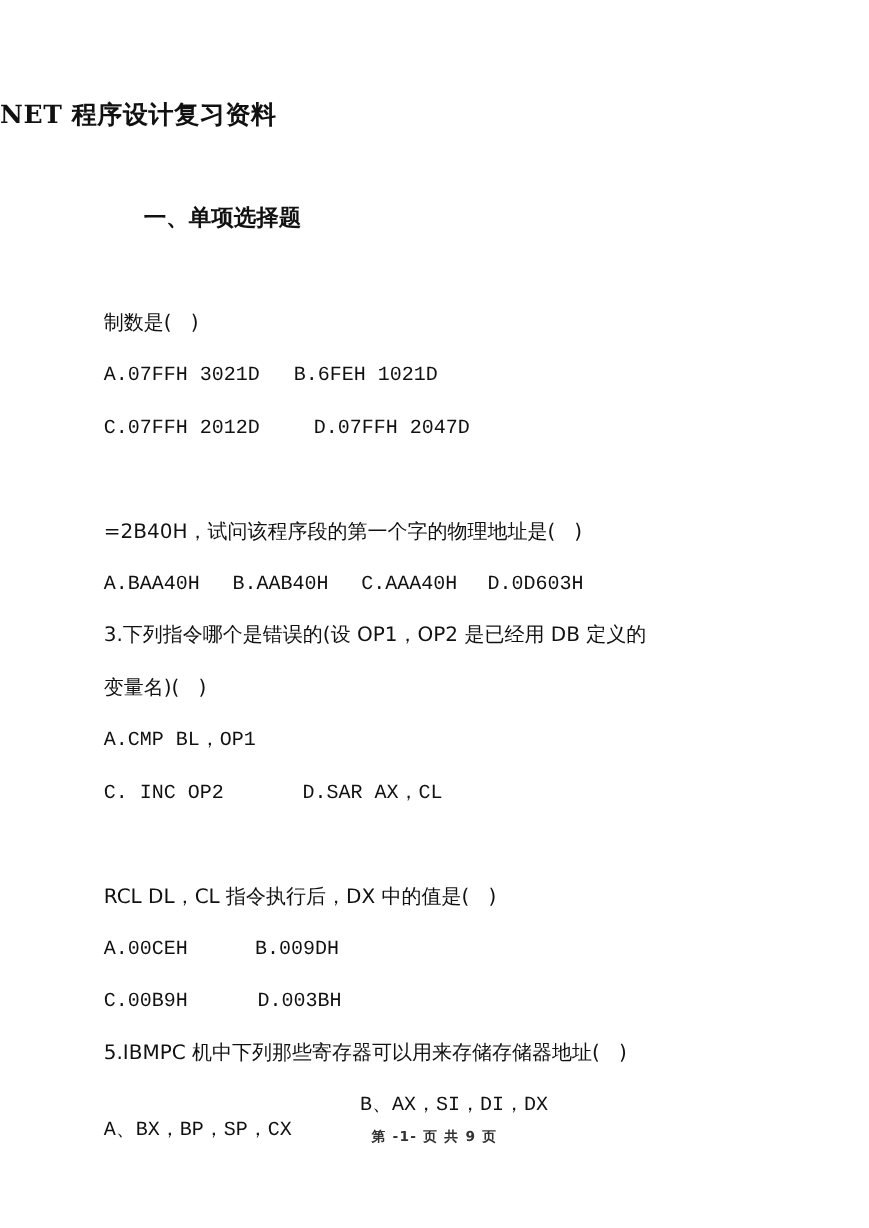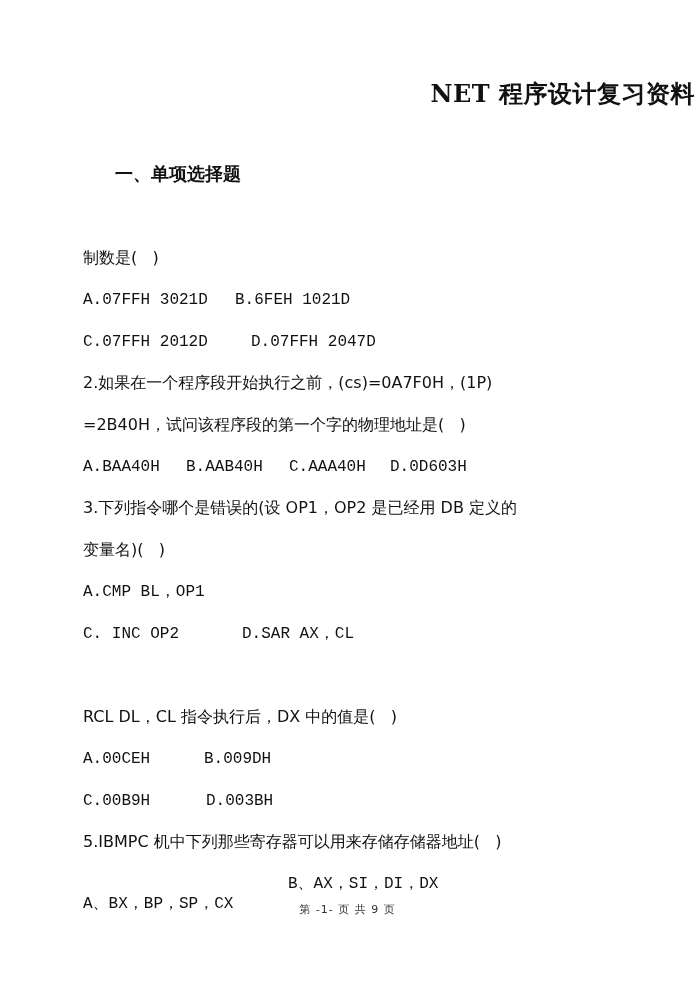--- a/index.html
+++ b/index.html
@@ -19,22 +19,22 @@
       position: absolute;
       left: 0; top: 0;
       width: 695px;
       height: 982px;
     }
     .title {
       position: absolute;
       top: 78px;
       left: 0;
       width: 695px;
-      text-align: right;
-      font-size: 24px;
+      text-align: left;
+      font-size: 20px;
       font-weight: bold;
       letter-spacing: 0.5px;
       font-family: "DejaVu Serif", "Liberation Serif", serif;
     }
     .section-heading {
       position: absolute;
       left: 83px;
       top: 162px;
       font-size: 18px;
       font-weight: bold;
@@ -59,38 +59,38 @@
     .footer {
       position: absolute;
       top: 902px;
       left: 0;
       width: 695px;
       text-align: center;
       font-size: 11px;
       color: #333333;
       letter-spacing: 1px;
       font-family: "DejaVu Sans", "Liberation Sans", sans-serif;
+      font-weight: bold;
     }
   </style>
 </head>
 <body>
 
 <div class="page">
 
   <div class="title">NET  程序设计复习资料</div>
 
   <div class="section-heading">一、单项选择题</div>
 
   <div class="line" style="top:248px;">制数是(   )</div>
   <div class="opt" style="left:83px; top:290px;">A.07FFH 3021D</div>
   <div class="opt" style="left:235px; top:290px;">B.6FEH 1021D</div>
   <div class="opt" style="left:83px; top:332px;">C.07FFH 2012D</div>
   <div class="opt" style="left:251px; top:332px;">D.07FFH 2047D</div>
 
-  <div class="line" style="top:373px;">2.如果在一个程序段开始执行之前，(cs)=0A7F0H，(1P)</div>
   <div class="line" style="top:415px;">=2B40H，试问该程序段的第一个字的物理地址是(   )</div>
   <div class="opt" style="left:83px; top:457px;">A.BAA40H</div>
   <div class="opt" style="left:186px; top:457px;">B.AAB40H</div>
   <div class="opt" style="left:289px; top:457px;">C.AAA40H</div>
   <div class="opt" style="left:390px; top:457px;">D.0D603H</div>
 
   <div class="line" style="top:498px;">3.下列指令哪个是错误的(设 OP1，OP2 是已经用 DB 定义的</div>
   <div class="line" style="top:540px;">变量名)(   )</div>
   <div class="opt" style="left:83px; top:582px;">A.CMP BL，OP1</div>
   <div class="opt" style="left:83px; top:624px;">C. INC OP2</div>

